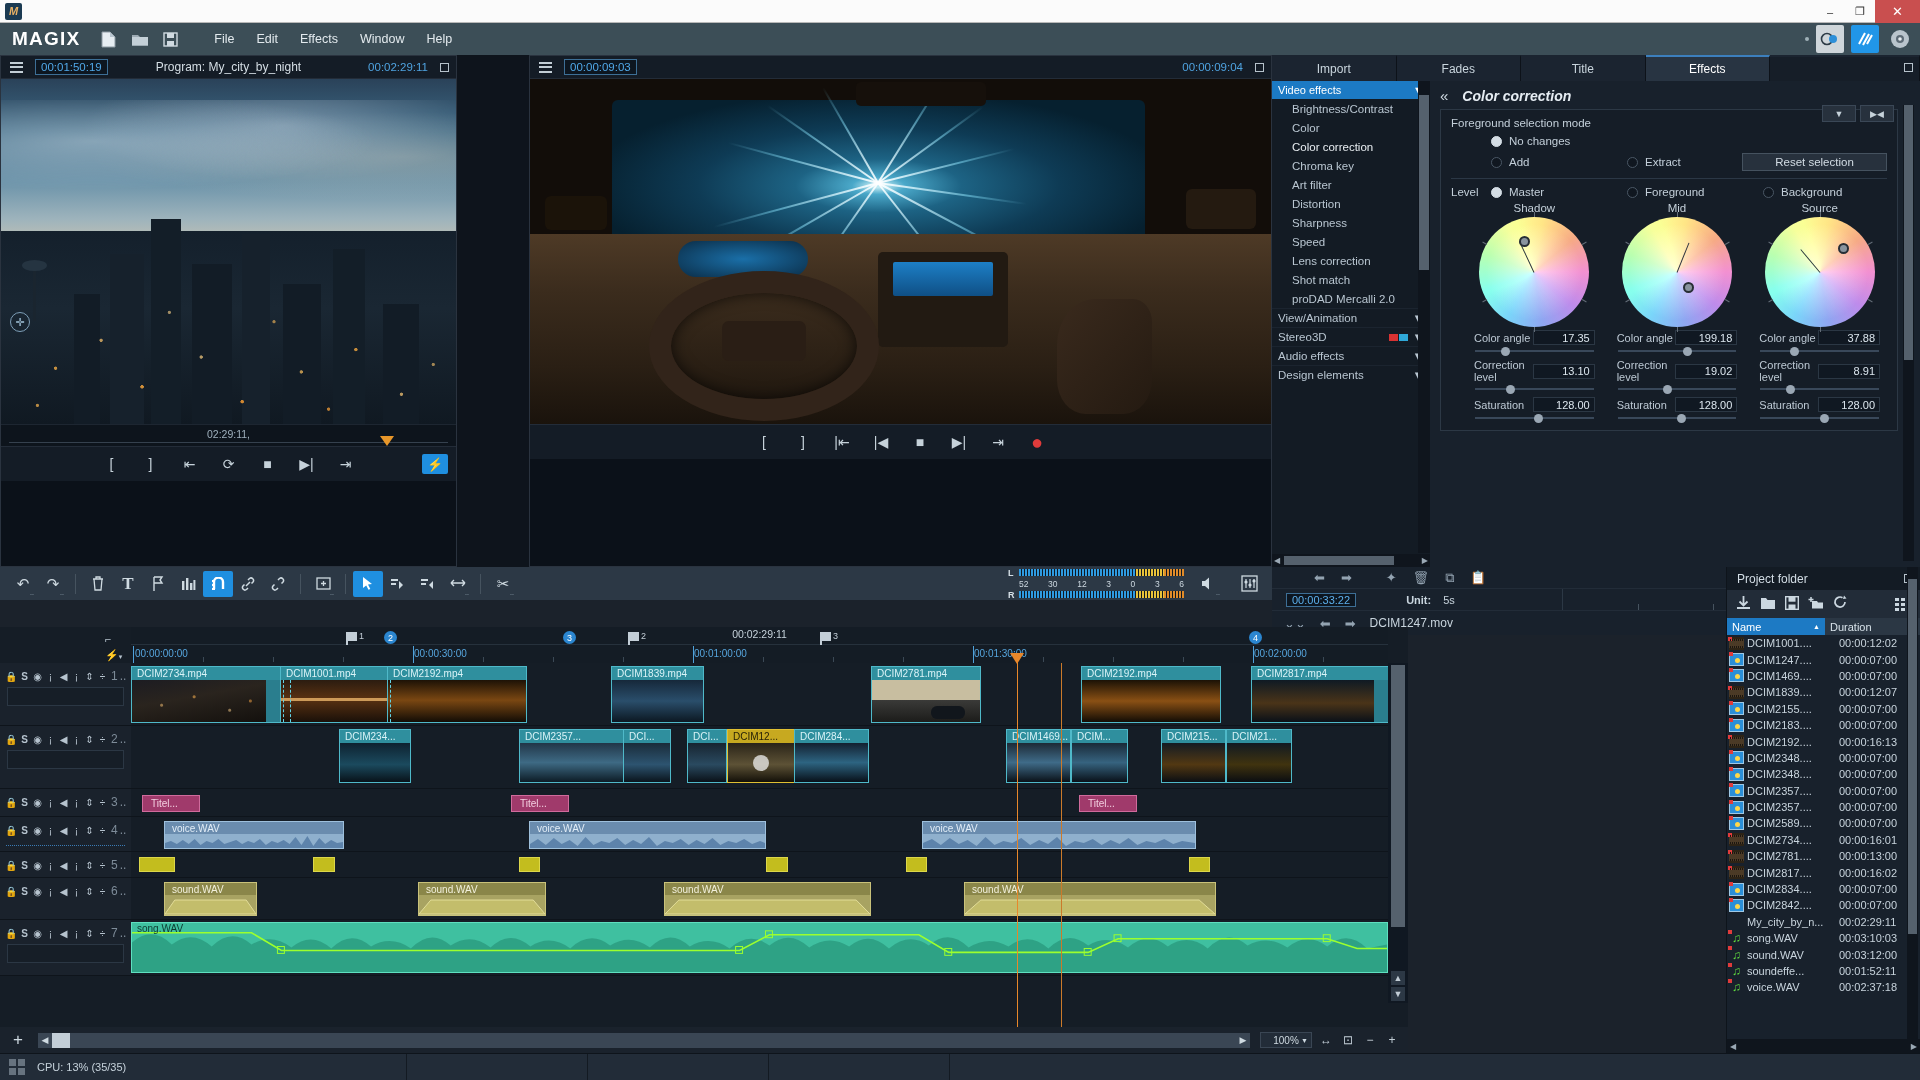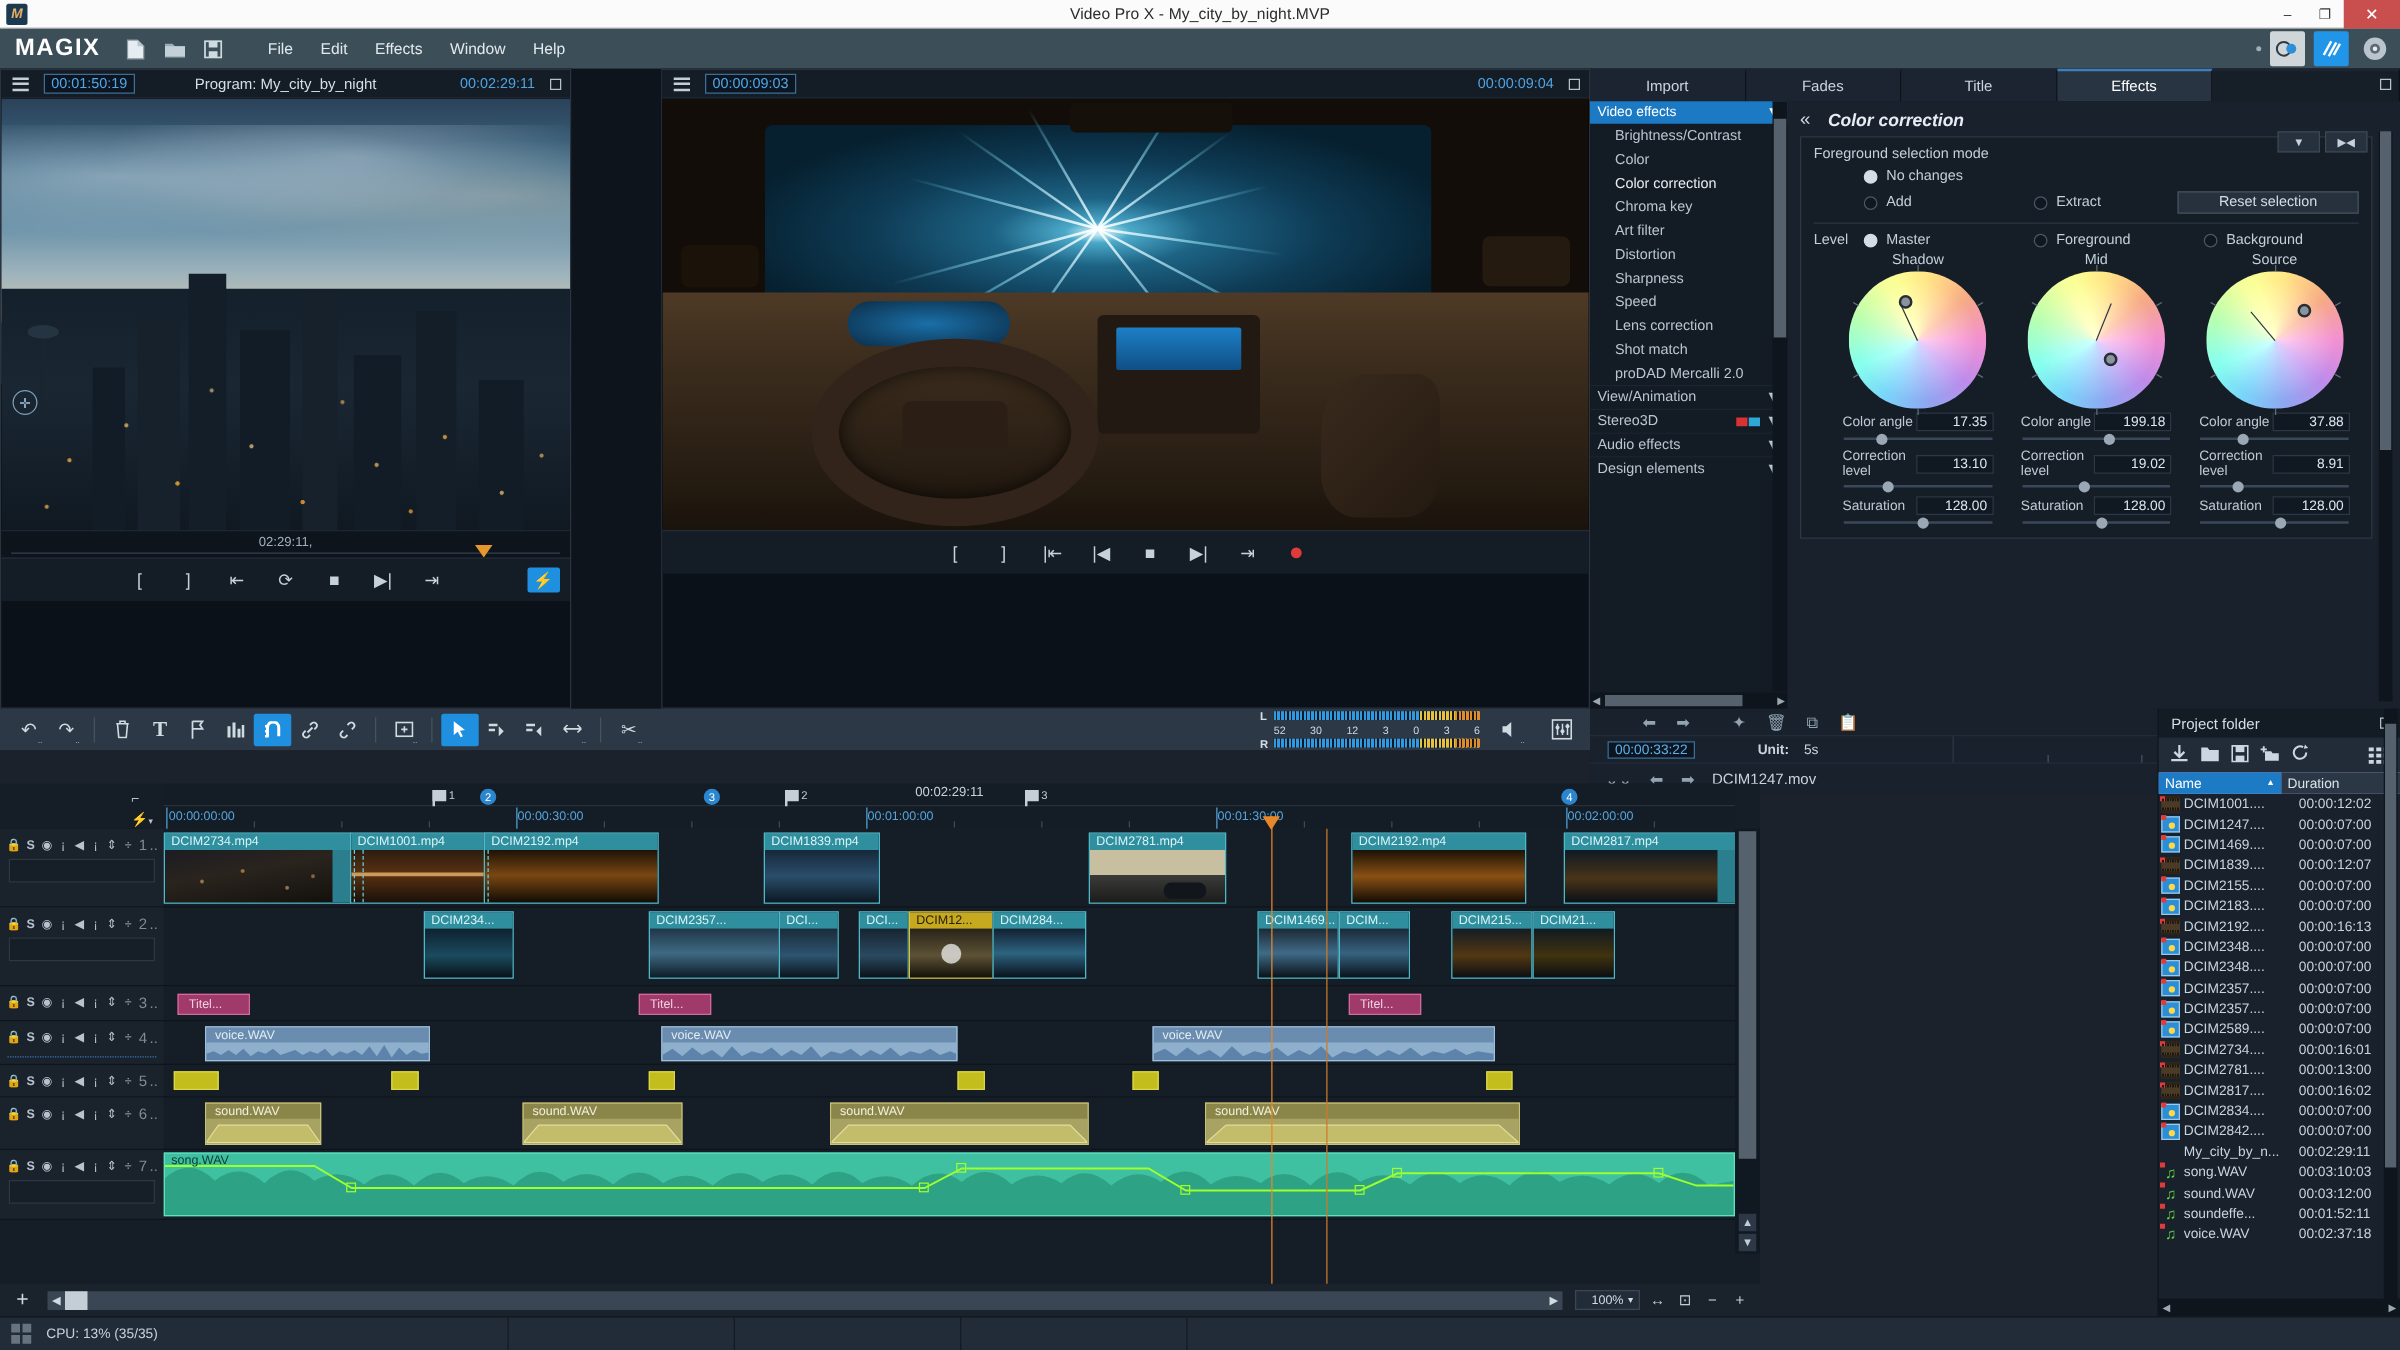--- a/index.html
+++ b/index.html
@@ -454,21 +454,20 @@
     display: flex; align-items: center; justify-content: space-between; padding: 0 3px;
     color: #9aa8b4; font-size: 8px; }
 </style>
 </head>
 <body>
 
 <div class="app">
 
   <div class="titlebar">
     <div class="tb-appicon">M</div>
-    <div class="tb-title">Video Pro X - My_city_by_night.MVP</div>
     <div class="tb-ctrls">
       <div class="tb-btn">–</div>
       <div class="tb-btn">❐</div>
       <div class="tb-btn close">✕</div>
     </div>
   </div>
 
   <div class="menubar">
     <div class="magix-logo">MAGIX</div>
     <div class="mb-icons">

